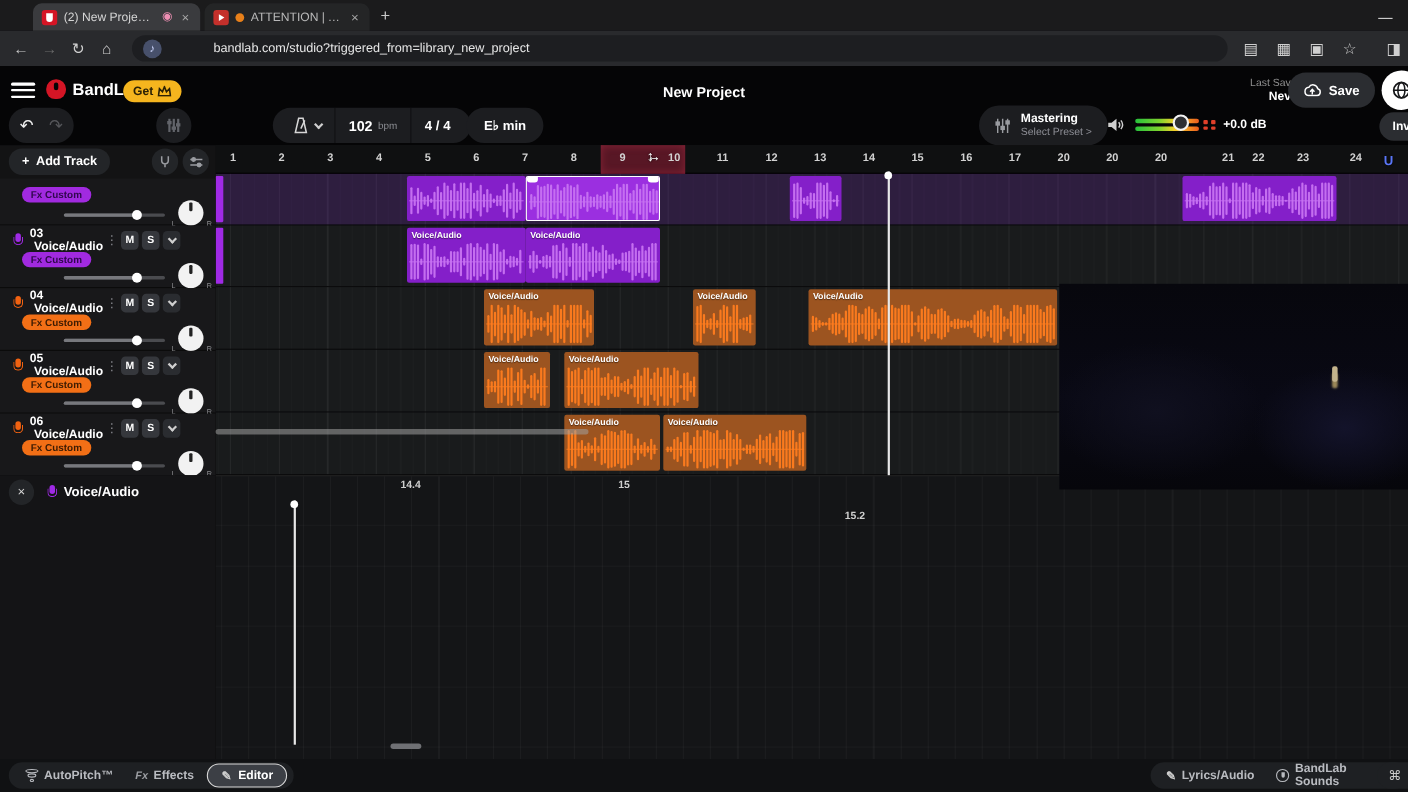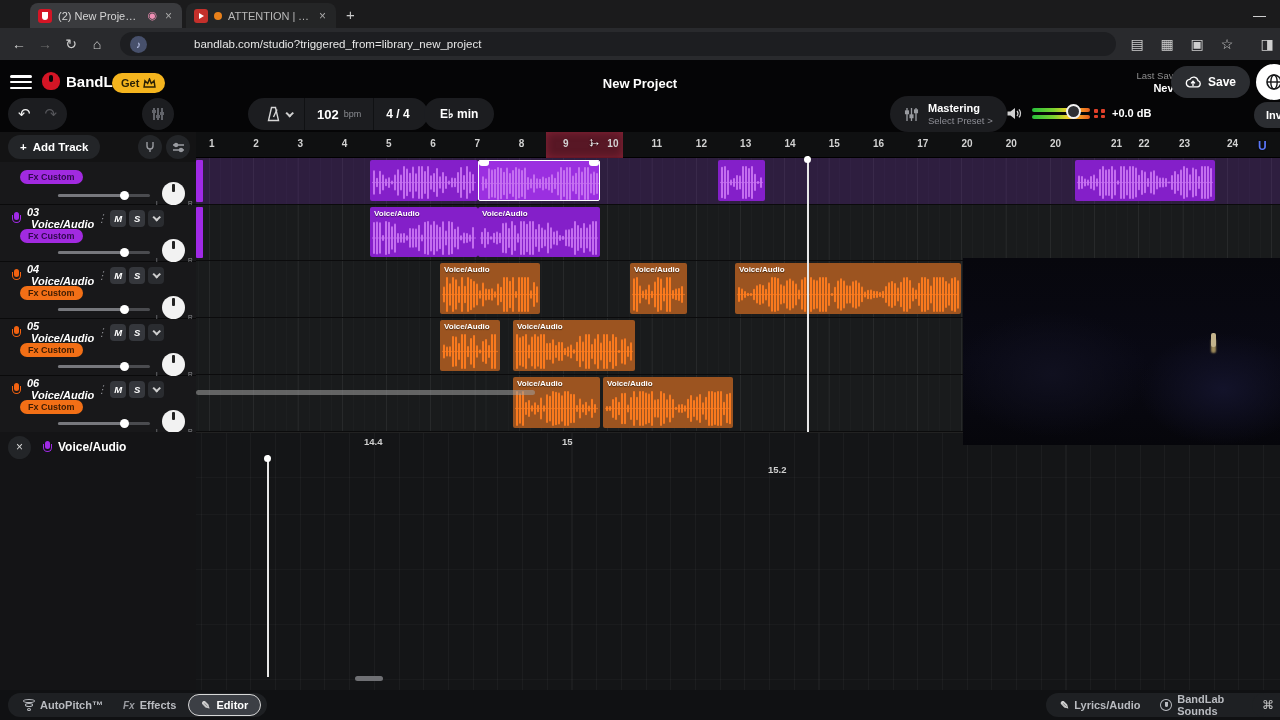--- a/index.html
+++ b/index.html
@@ -87,21 +87,21 @@
   
   #trackpanel { left:0; top:132px; width:196px; height:300px; background:#131314; z-index:6; }
   #addtrack-row { position:absolute; left:0; top:0; width:196px; height:30px; display:flex; align-items:center; }
   #addtrack { margin-left:8px; height:24px; padding:0 12px; background:#232528; border-radius:12px; color:#fff; font-weight:bold; font-size:11.5px; display:flex; align-items:center; gap:6px; }
   .round-ic { width:24px; height:24px; border-radius:50%; background:#232528; color:#9a9ca1; display:flex; align-items:center; justify-content:center; }
   #wand-btn { position:absolute; left:138px; top:3px; }
   #tsettings-btn { position:absolute; left:166px; top:3px; }
   #track-list { position:absolute; left:0; top:30px; width:196px; height:270px; overflow:hidden; }
   .track-row { position:relative; width:196px; height:57px; background:#18181a; border-bottom:1px solid #0a0a0b; }
   .track-row.partial { height:43px; }
-  .trk-head { position:absolute; left:0; top:4px; width:168px; height:18px; display:flex; align-items:center;font-style:italic; }
+  .trk-head { position:absolute; left:0; top:4px; width:168px; height:18px; display:flex; align-items:center; }
   .trk-name { color:#fff; font-weight:bold; font-size:11px; margin-left:6px; }
   .kebab { color:#8c8d92; font-size:11px; margin-left:auto; }
   .ms-btn { width:19px; height:17px; margin-left:3px; background:#35373c; border-radius:4px; color:#fff; font-weight:bold; font-size:9.5px; display:flex; align-items:center; justify-content:center; }
   .trk-caret { width:19px; height:17px; margin:0 4px 0 3px; background:#2a2c30; border-radius:4px; display:flex; align-items:center; justify-content:center; }
   .fx-pill { position:absolute; left:20px; top:24px; height:14px; padding:0 8px; border-radius:7px; font-size:9px; font-weight:bold; display:flex; align-items:center; }
   .fx-purple { background:#a12ae0; color:#30084e; }
   .fx-orange { background:#f26f16; color:#3d1c03; }
   .vol-line { position:absolute; left:58px; top:46px; width:92px; height:2.5px; background:#4a4b4f; border-radius:2px; }
   .vol-fill { position:absolute; left:0; top:0; height:2.5px; width:66px; background:#77787d; border-radius:2px; }
   .vol-dot { position:absolute; left:62px; top:-3px; width:9px; height:9px; border-radius:50%; background:#fff; }

